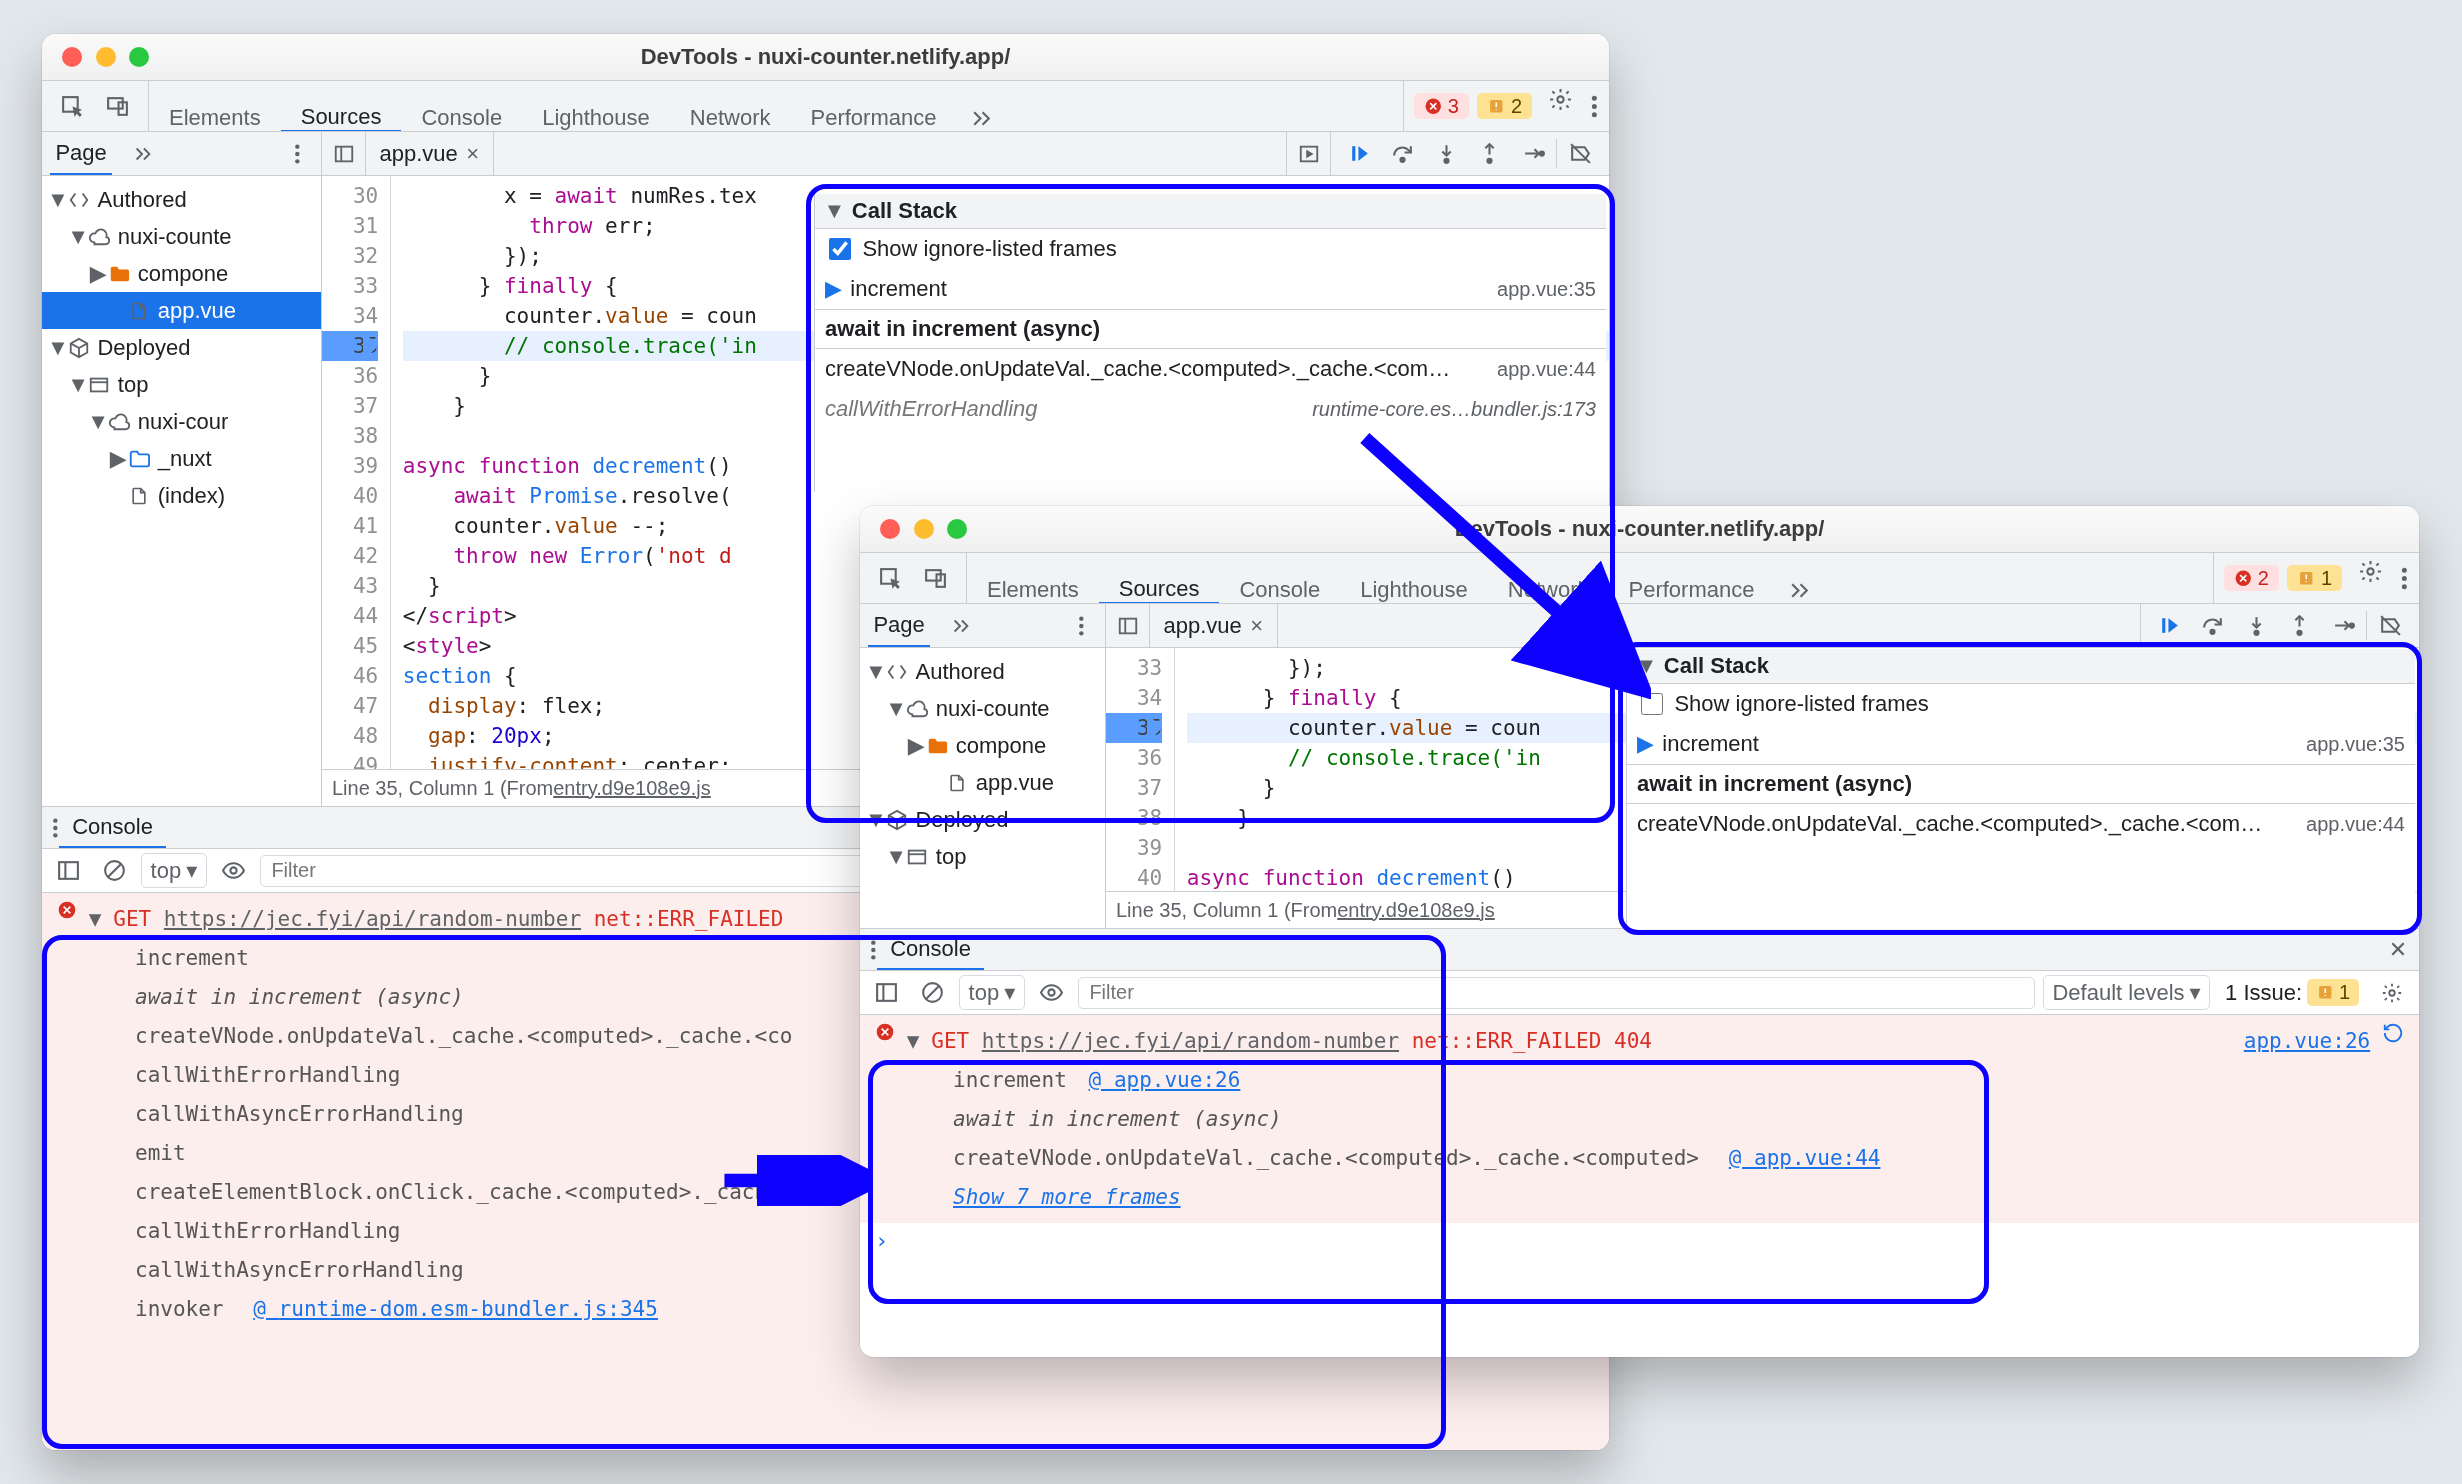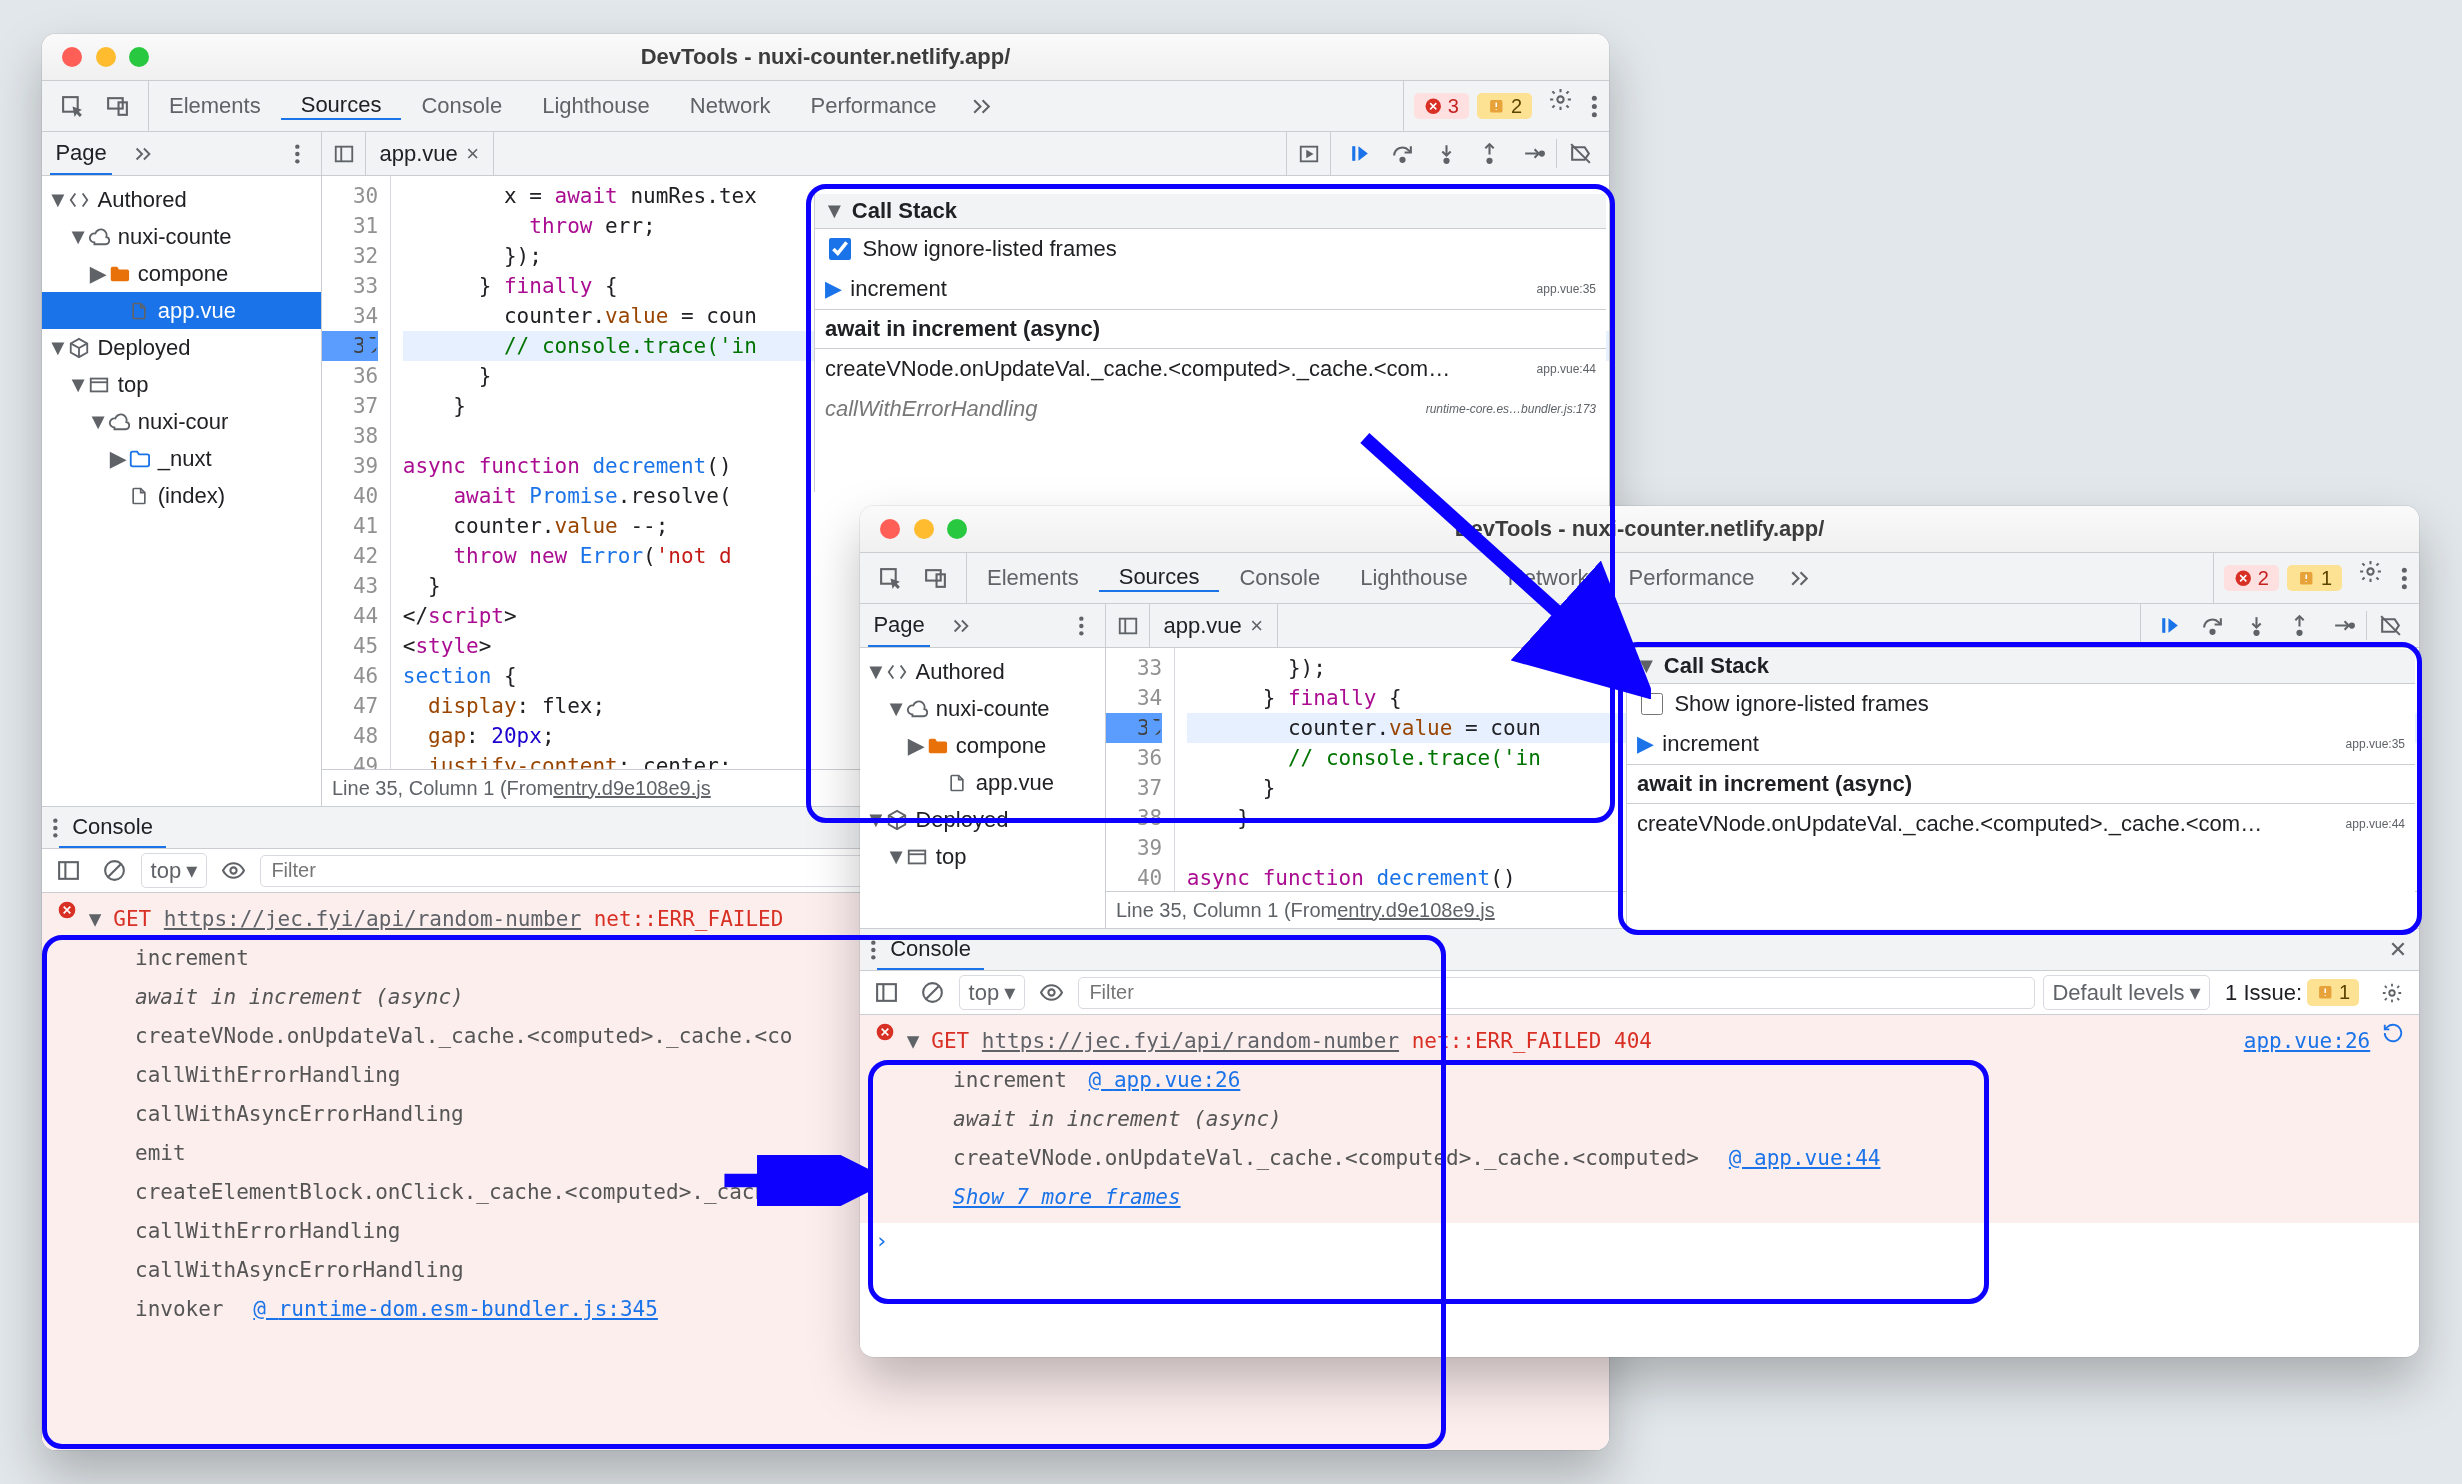--- a/index.html
+++ b/index.html
@@ -34,21 +34,21 @@
   .traffic{display:flex;gap:13.5px;padding:0 20px}
   .tl{width:20px;height:20px;border-radius:50%;}
   .tl.r{background:#ff5f57}.tl.y{background:#febc2e}.tl.g{background:#28c840}
   .wtitle{position:absolute;left:0;right:0;text-align:center;font-weight:600;color:#3c3c3c;pointer-events:none}
 
   
   .mainbar{height:51px;display:flex;align-items:stretch;border-bottom:0.8px solid var(--border);background:var(--panel)}
   .mbicons{display:flex;align-items:center;padding:0 11.8px;gap:8.4px;border-right:0.8px solid var(--border)}
   .mbtn{width:37px;height:37px;display:flex;align-items:center;justify-content:center;border-radius:5px;color:#5f6368;cursor:pointer}
   .mbtn svg{width:25px;height:25px}
-  .tabs{display:flex;align-items:center;flex:1;overflow:hidden}
+  .tabs{display:flex;align-items:flex-end;flex:1;overflow:hidden}
   .tab{display:flex;align-items:center;padding:0 20px;color:#5f6368;cursor:pointer;white-space:nowrap}
   .tab.active{color:var(--text);border-bottom:2.5px solid var(--tabblue);margin-bottom:-0.8px}
   .tabmore{width:51px;display:flex;align-items:center;justify-content:center;color:#5f6368;cursor:pointer}
   .rightbadges{display:flex;align-items:center;gap:8.4px;padding:0 10px;border-left:0.8px solid var(--border)}
   .badge{display:inline-flex;align-items:center;gap:5px;background:#ffe0e0;color:#c5221f;border-radius:5px;padding:1.7px 10px;font-size:20px}
   .badge.w{background:#fde293;color:#5c4400}
   .badge .dot{width:18.5px;height:18.5px}
   .gear{width:37px;height:37px;display:flex;align-items:center;justify-content:center;cursor:pointer;color:#5f6368}
   .kebab{width:30px;display:flex;align-items:center;justify-content:center;cursor:pointer;color:#5f6368}
 
@@ -89,21 +89,21 @@
   .kw{color:var(--code-kw)}.fn{color:var(--code-fn)}.st{color:var(--code-str)}.cm{color:var(--code-com)}.pr{color:#994500}.nm{color:#1c00cf}
   .statusbar{height:37px;border-top:0.8px solid var(--border);display:flex;align-items:center;padding:0 10px;color:#5f6368;font-size:20px;background:#fff}
   .statusbar a{color:#5f6368;text-decoration:underline}
 
   
   .hlbox{position:absolute;border:5px solid var(--highlight);border-radius:20px;pointer-events:none}
   .csbox{position:absolute;background:#fff;overflow:hidden}
   .cshdr{height:35px;display:flex;align-items:center;padding:0 8.4px;gap:6.7px;background:var(--panel);border-bottom:0.8px solid var(--border);font-weight:600}
   .cshdr .tw{color:#5f6368}
   .csrow{display:flex;align-items:center;padding:0 10px;height:40px;gap:8.4px}
-  .csrow .loc{margin-left:auto;color:#5f6368;font-size:12px}
+  .csrow .loc{margin-left:auto;color:#5f6368;font-size:20px}
   .csrow.bold{font-weight:700;border-top:0.8px solid var(--border);border-bottom:0.8px solid var(--border)}
   .csrow.ital{font-style:italic;color:#777}
   .csrow.ital .loc{font-style:italic}
   .csrow.wrap{height:auto;padding:5px 10px;flex-wrap:wrap;line-height:30px}
   input.chk{width:22px;height:22px;accent-color:var(--blue)}
   .arrowR{color:var(--blue)}
 
   
   .drawer{border-top:0.8px solid var(--border);background:#fff;display:flex;flex-direction:column}
   .drtab{height:42px;display:flex;align-items:center;border-bottom:0.8px solid var(--border);padding-left:10px;background:var(--panel)}

